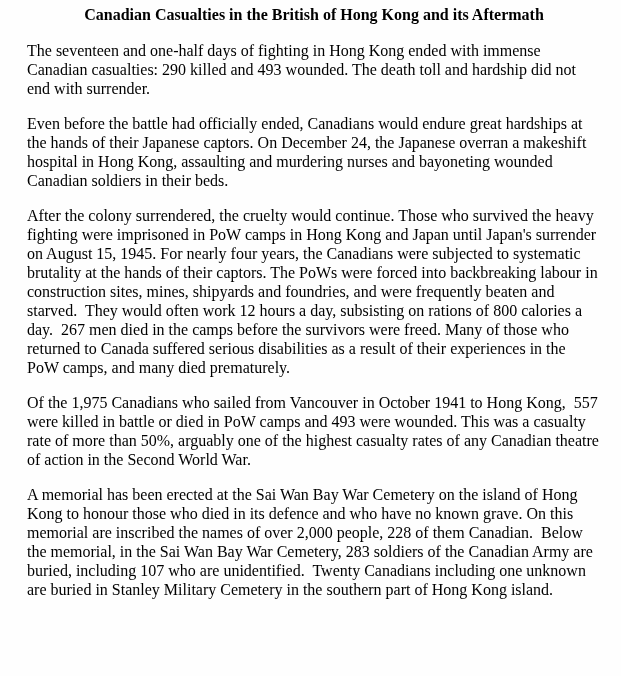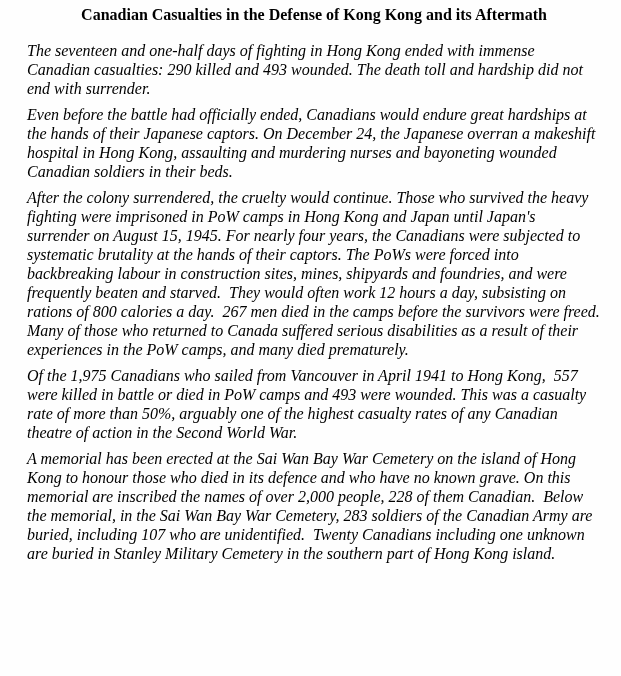--- a/index.html
+++ b/index.html
@@ -16,37 +16,36 @@
     line-height: 19px;
     color: #000000;
   }
   .doc-title {
     font-weight: bold;
     text-align: center;
     margin: 0 0 17px 0;
     white-space: pre-wrap;
   }
   .doc p {
-    margin: 7px 0;
+    margin: 16px 0;
     white-space: pre-wrap; 
-    font-style: italic;
   }
   .doc p:last-child {
     margin-bottom: 0;
   }
 </style>
 </head>
 <body>
 
 <div class="doc">
-  <div class="doc-title">Canadian Casualties in the Defense of Kong Kong and its Aftermath</div>
+  <div class="doc-title">Canadian Casualties in the British of Hong Kong and its Aftermath</div>
 
   <p>The seventeen and one-half days of fighting in Hong Kong ended with immense Canadian casualties: 290 killed and 493 wounded. The death toll and hardship did not end with surrender.</p>
 
   <p>Even before the battle had officially ended, Canadians would endure great hardships at the hands of their Japanese captors. On December 24, the Japanese overran a makeshift hospital in Hong Kong, assaulting and murdering nurses and bayoneting wounded Canadian soldiers in their beds.</p>
 
   <p>After the colony surrendered, the cruelty would continue. Those who survived the heavy fighting were imprisoned in PoW camps in Hong Kong and Japan until Japan's surrender on August 15, 1945. For nearly four years, the Canadians were subjected to systematic brutality at the hands of their captors. The PoWs were forced into backbreaking labour in construction sites, mines, shipyards and foundries, and were frequently beaten and starved.  They would often work 12 hours a day, subsisting on rations of 800 calories a day.  267 men died in the camps before the survivors were freed. Many of those who returned to Canada suffered serious disabilities as a result of their experiences in the PoW camps, and many died prematurely.</p>
 
-  <p>Of the 1,975 Canadians who sailed from Vancouver in April 1941 to Hong Kong,  557 were killed in battle or died in PoW camps and 493 were wounded. This was a casualty rate of more than 50%, arguably one of the highest casualty rates of any Canadian theatre of action in the Second World War.</p>
+  <p>Of the 1,975 Canadians who sailed from Vancouver in October 1941 to Hong Kong,  557 were killed in battle or died in PoW camps and 493 were wounded. This was a casualty rate of more than 50%, arguably one of the highest casualty rates of any Canadian theatre of action in the Second World War.</p>
 
   <p>A memorial has been erected at the Sai Wan Bay War Cemetery on the island of Hong Kong to honour those who died in its defence and who have no known grave. On this memorial are inscribed the names of over 2,000 people, 228 of them Canadian.  Below the memorial, in the Sai Wan Bay War Cemetery, 283 soldiers of the Canadian Army are buried, including 107 who are unidentified.  Twenty Canadians including one unknown are buried in Stanley Military Cemetery in the southern part of Hong Kong island.</p>
 
 </div>
 
 </body></html>

